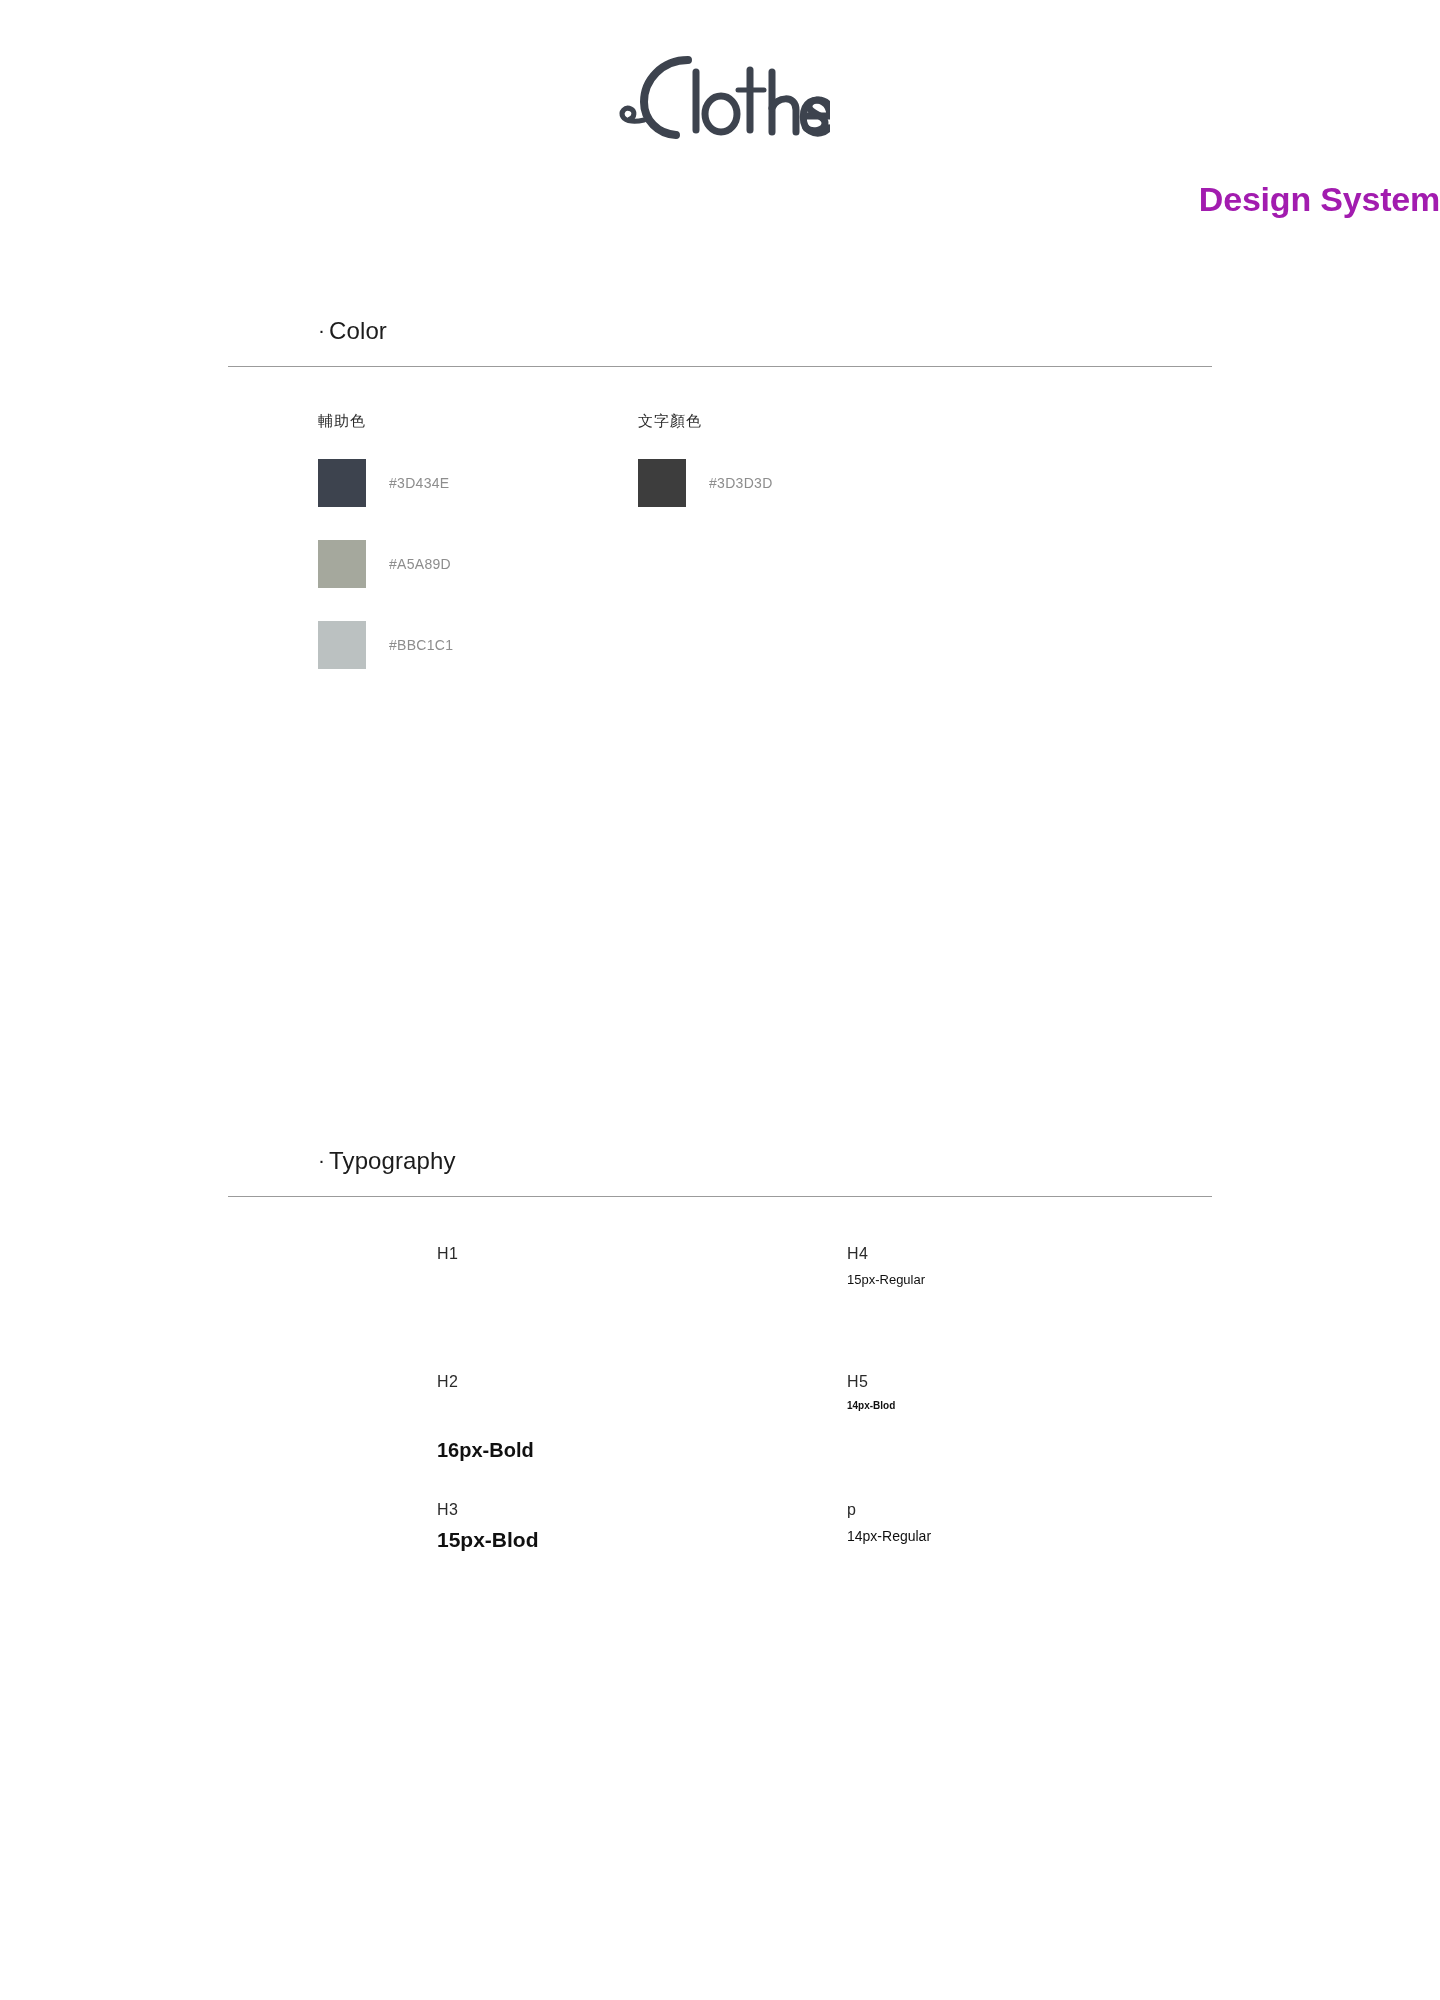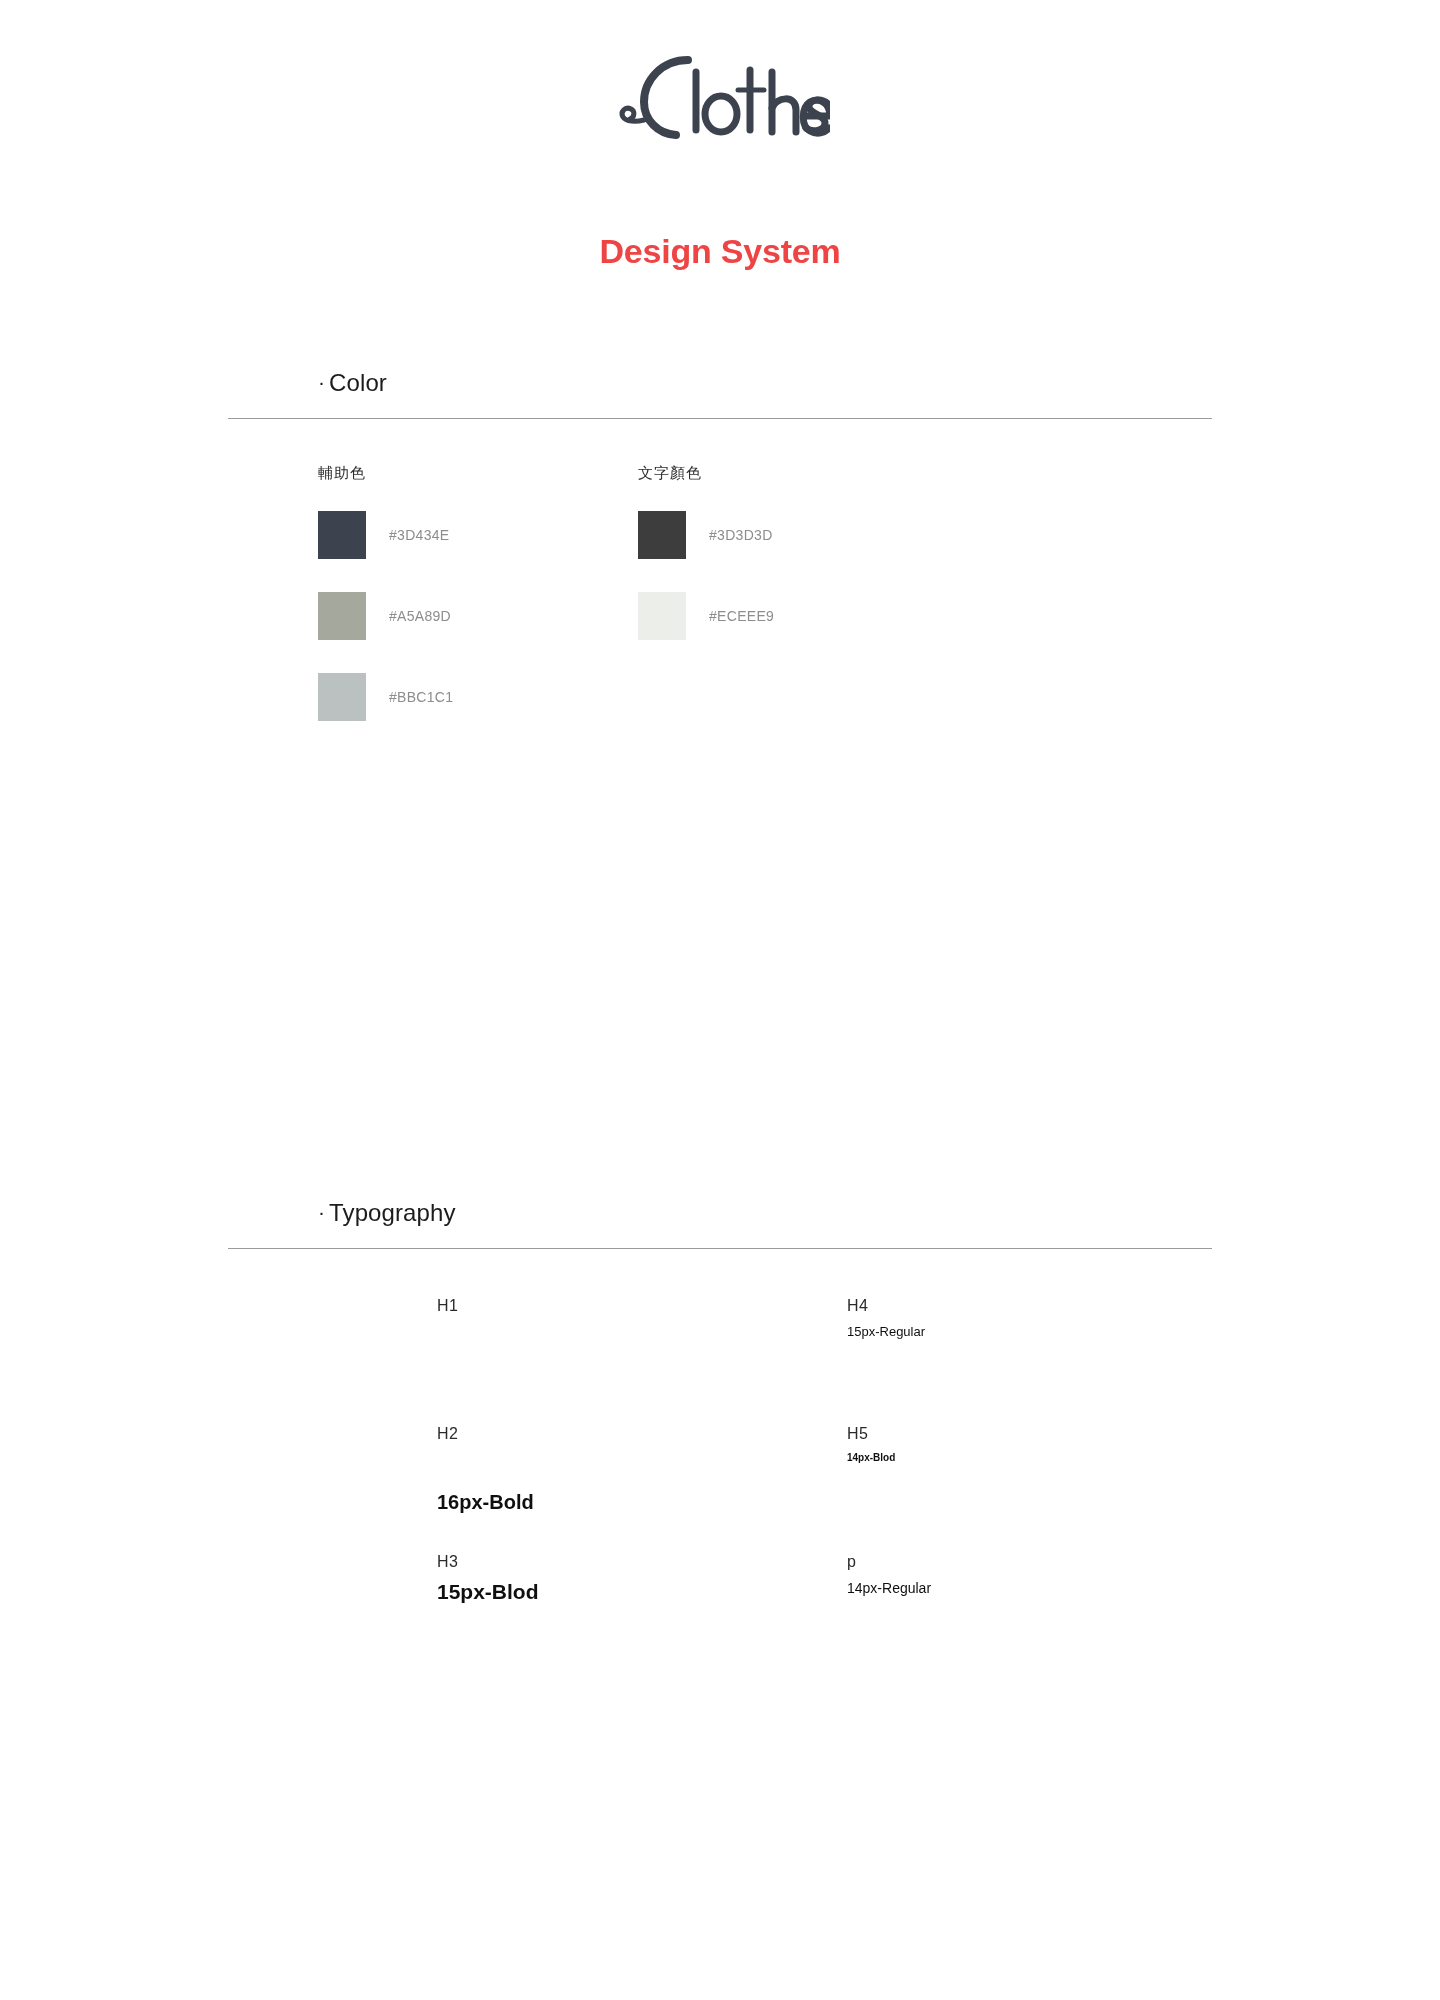--- a/index.html
+++ b/index.html
@@ -19,26 +19,26 @@
   .logo-wrap {
     width: 100%;
     padding-top: 42px;
     display: flex;
     justify-content: center;
   }
   .logo-svg { display: block; }
 
   
   .page-title {
-    text-align: center;
+    text-align: right;
     font-size: 34px;
     font-weight: bold;
     letter-spacing: -0.2px;
-    color: #ef4444;
-    margin-top: 90px;
+    color: #a21caf;
+    margin-top: 38px;
   }
 
   
   .section { width: 1440px; }
   .section-head {
     margin-left: 318px;
     font-size: 24px;
     font-weight: 400;
     color: #1c1c1c;
     letter-spacing: .1px;
@@ -161,24 +161,20 @@
         <div class="swatch-hex">#BBC1C1</div>
       </div>
     </div>
 
     <div class="color-col">
       <div class="color-col-title">文字顏色</div>
       <div class="swatch-row">
         <div class="swatch" style="background:#3D3D3D"></div>
         <div class="swatch-hex">#3D3D3D</div>
       </div>
-      <div class="swatch-row">
-        <div class="swatch" style="background:#ECEEE9"></div>
-        <div class="swatch-hex">#ECEEE9</div>
-      </div>
     </div>
 
   </div>
 </section>
 
 <section class="section" id="type-section">
   <div class="section-head">
     <span class="dot">·</span><span>Typography</span>
   </div>
   <div class="section-rule"></div>

